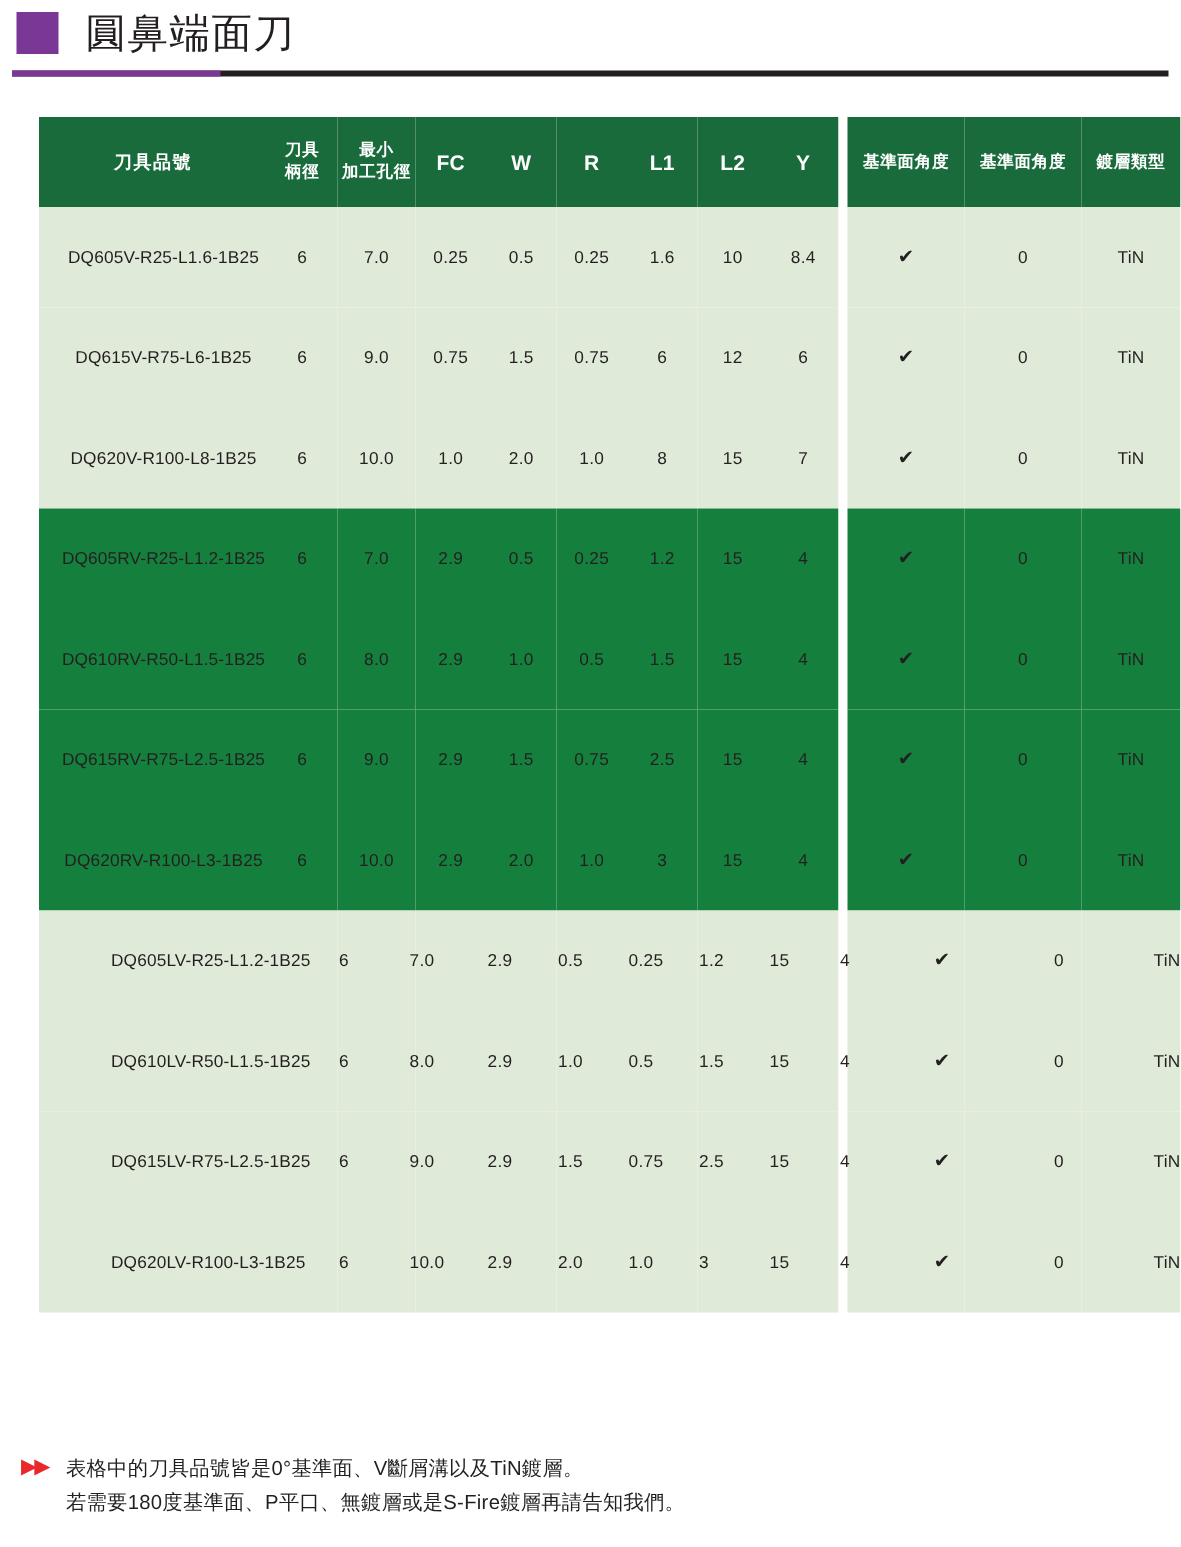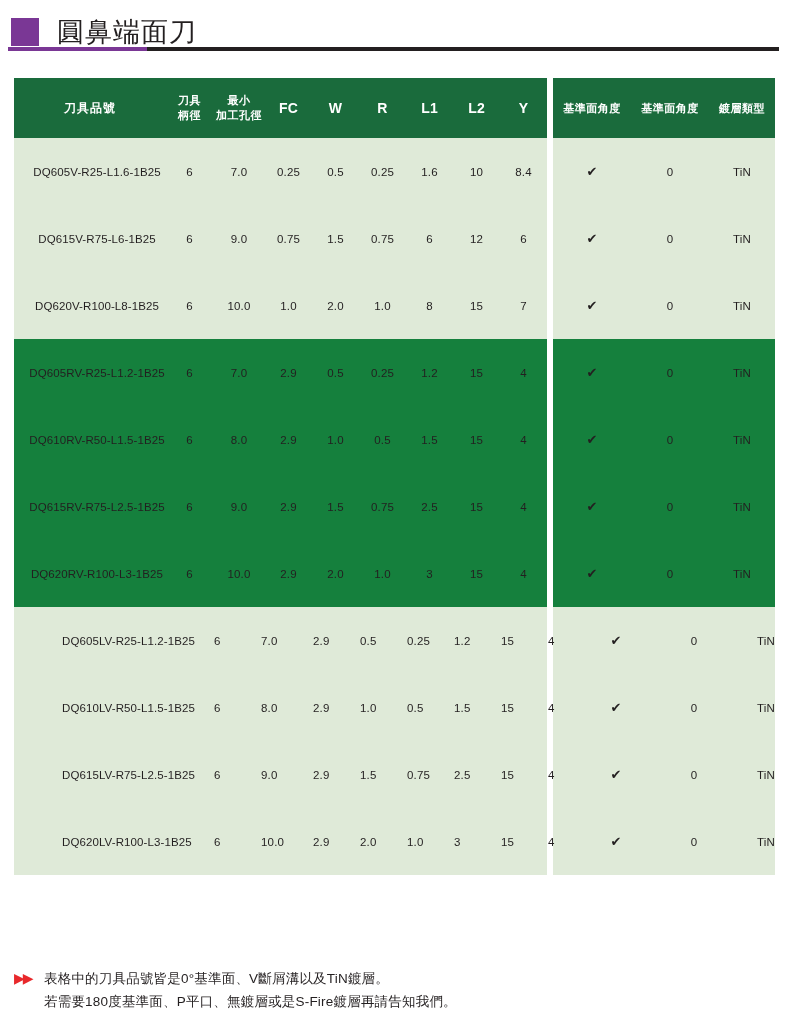--- a/index.html
+++ b/index.html
@@ -13,21 +13,21 @@
     height: 1031px;
     position: relative;
     font-family: "Liberation Sans", "DejaVu Sans", sans-serif;
     color: #231f20;
     overflow: hidden;
   }
 
   
   .title-row {
     position: absolute;
-    left: 0; top: 10px;
+    left: 0; top: 0;
     width: 787px;
     height: 44px;
     display: flex;
     align-items: center;
   }
   .title-marker {
     width: 28px;
     height: 28px;
     background: #7a3795;
     margin-left: 11px;
@@ -61,20 +61,21 @@
   .table-wrap {
     position: absolute;
     left: 14px;
     top: 78px;
     width: 758px;
   }
   .tbl {
     width: 100%;
     border-collapse: collapse;
     table-layout: fixed;
+    margin-left: 12px;
   }
   .tbl col.c-part   { width: 152px; }
   .tbl col.c-num    { width: 47px; }
   .tbl col.c-num-w  { width: 52px; }
   .tbl col.c-gap    { width: 6px; }
   .tbl col.c-flag   { width: 78px; }
   .tbl col.c-ang    { width: 78px; }
   .tbl col.c-coat   { width: 66px; }
 
   .tbl thead th {

